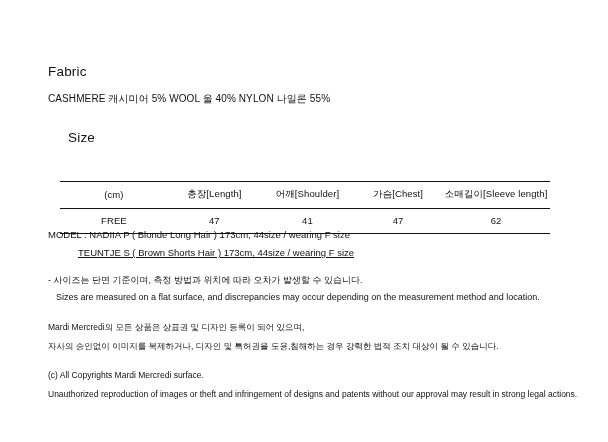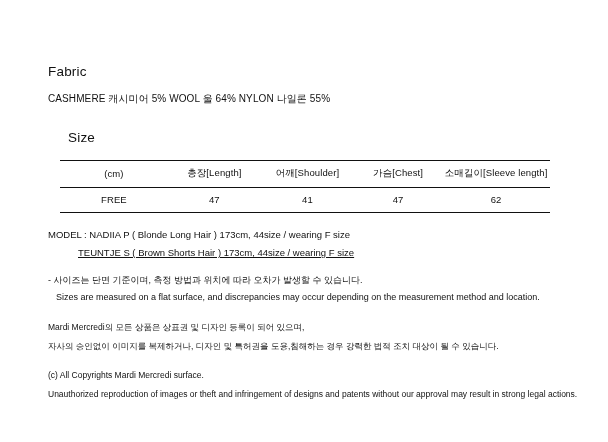--- a/index.html
+++ b/index.html
@@ -43,20 +43,21 @@
     position: absolute;
     left: 60px;
     top: 160px;
     width: 490px;
   }
   table.size-table {
     width: 100%;
     border-collapse: collapse;
     font-size: 9.5px;
     color: #111111;
+    margin-top: 21px;
   }
   table.size-table th,
   table.size-table td {
     font-weight: 400;
     text-align: center;
     padding: 6px 0 7px 0;
     letter-spacing: 0.1px;
   }
   table.size-table thead tr {
     border-top: 1px solid #111111;
@@ -109,21 +110,21 @@
   }
   .legal-gap { height: 10px; }
 </style>
 </head>
 <body>
 
 <div class="page">
 
   <div class="section-title" id="fabric-title">Fabric</div>
 
-  <div id="fabric-line">CASHMERE 캐시미어 5%  WOOL 울 64%  NYLON 나일론 55%</div>
+  <div id="fabric-line">CASHMERE 캐시미어 5%  WOOL 울 40%  NYLON 나일론 55%</div>
 
   <div class="section-title" id="size-title">Size</div>
 
   <div class="size-table-wrap">
     <table class="size-table">
       <thead>
         <tr>
           <th>(cm)</th>
           <th>총장[Length]</th>
           <th>어깨[Shoulder]</th>

